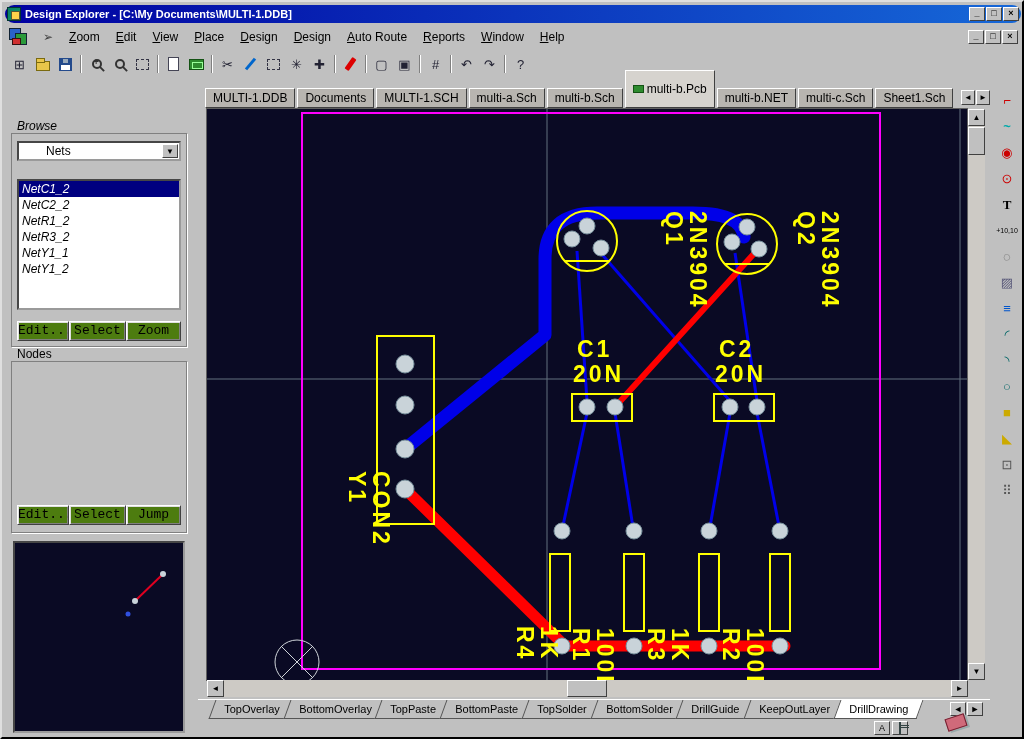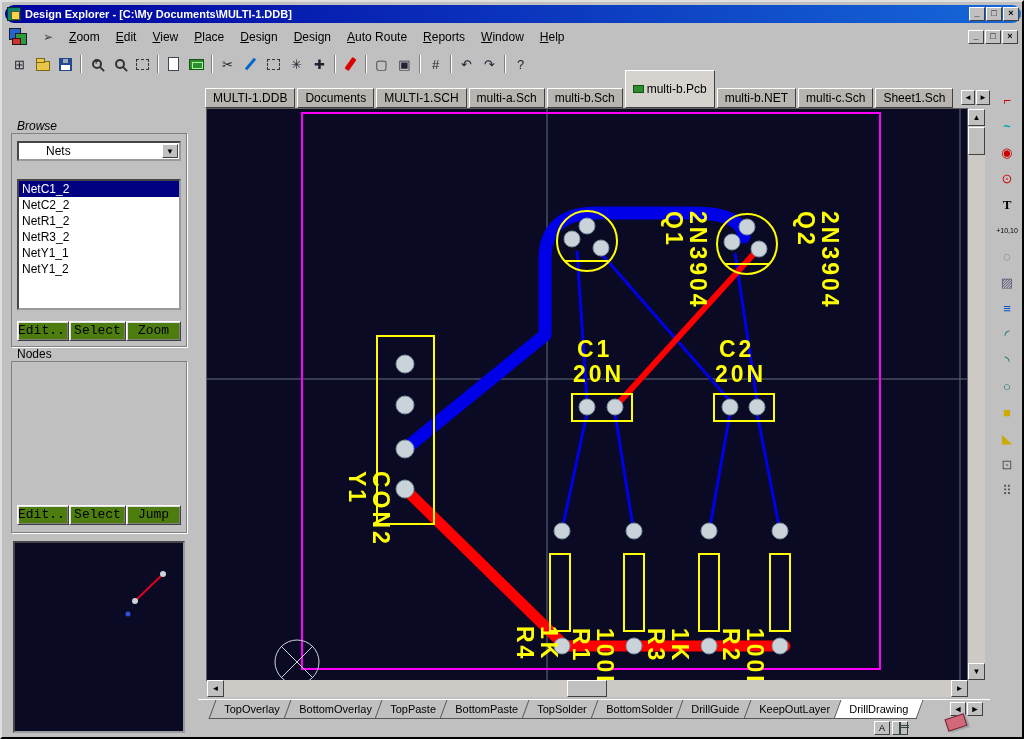--- a/index.html
+++ b/index.html
@@ -207,21 +207,21 @@
   <div id="sidepanel" class="abs">
 
     <span class="glabel" style="left:12px; top:40px;font-style:italic;">Browse</span>
     <div class="groupbox" style="left:6px; top:54px; width:176px; height:214px;"></div>
 
     <div class="combo" style="left:12px; top:62px; width:164px;">
       <span class="val">Nets</span>
       <span class="drop">▼</span>
     </div>
 
-    <div class="list" style="left:12px; top:100px; width:164px; height:131px;">
+    <div class="list" style="left:12px; top:100px; width:164px; height:131px;font-style:italic;">
       <div class="li selected">NetC1_2</div>
       <div class="li">NetC2_2</div>
       <div class="li">NetR1_2</div>
       <div class="li">NetR3_2</div>
       <div class="li">NetY1_1</div>
       <div class="li">NetY1_2</div>
     </div>
 
     <span class="sbtn" style="left:12px; top:242px; width:52px;">Edit...</span>
     <span class="sbtn" style="left:64px; top:242px; width:57px;">Select</span>

